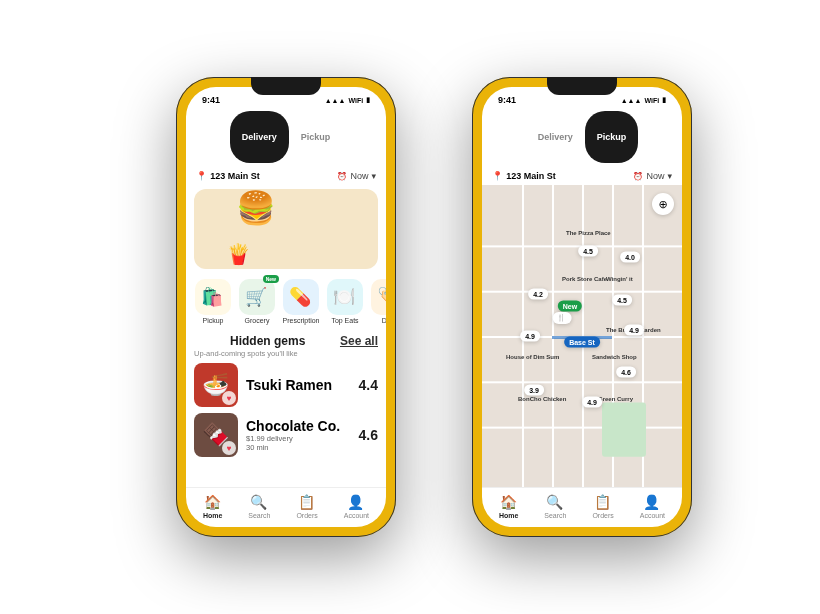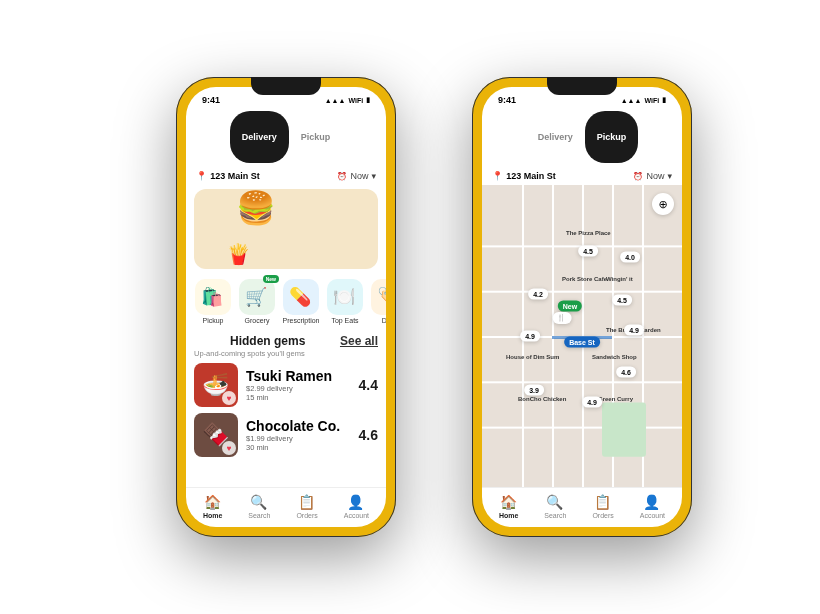--- a/index.html
+++ b/index.html
@@ -463,30 +463,29 @@
             </div>
             <span class="category-label">Deal</span>
           </div>
         </div>
 
         <div class="section">
           <div class="section-header">
             <span class="section-title">Hidden gems</span>
             <span class="see-all">See all</span>
           </div>
-          <div class="section-subtitle">Up-and-coming spots you'll gems</div>
+          <div class="section-subtitle">Up-and-coming spots you'll like</div>
 
           <div class="restaurant-item">
             <div class="restaurant-thumb ramen">
               <span>🍜</span>
               <div class="heart-icon">♥</div>
             </div>
             <div class="restaurant-info">
               <div class="restaurant-name">Tsuki Ramen</div>
-              <div class="restaurant-meta">$2.99 delivery<br>15 min</div>
             </div>
             <div class="restaurant-rating">4.4</div>
           </div>
 
           <div class="restaurant-item">
             <div class="restaurant-thumb choc">
               <span>🍫</span>
               <div class="heart-icon">♥</div>
             </div>
             <div class="restaurant-info">

